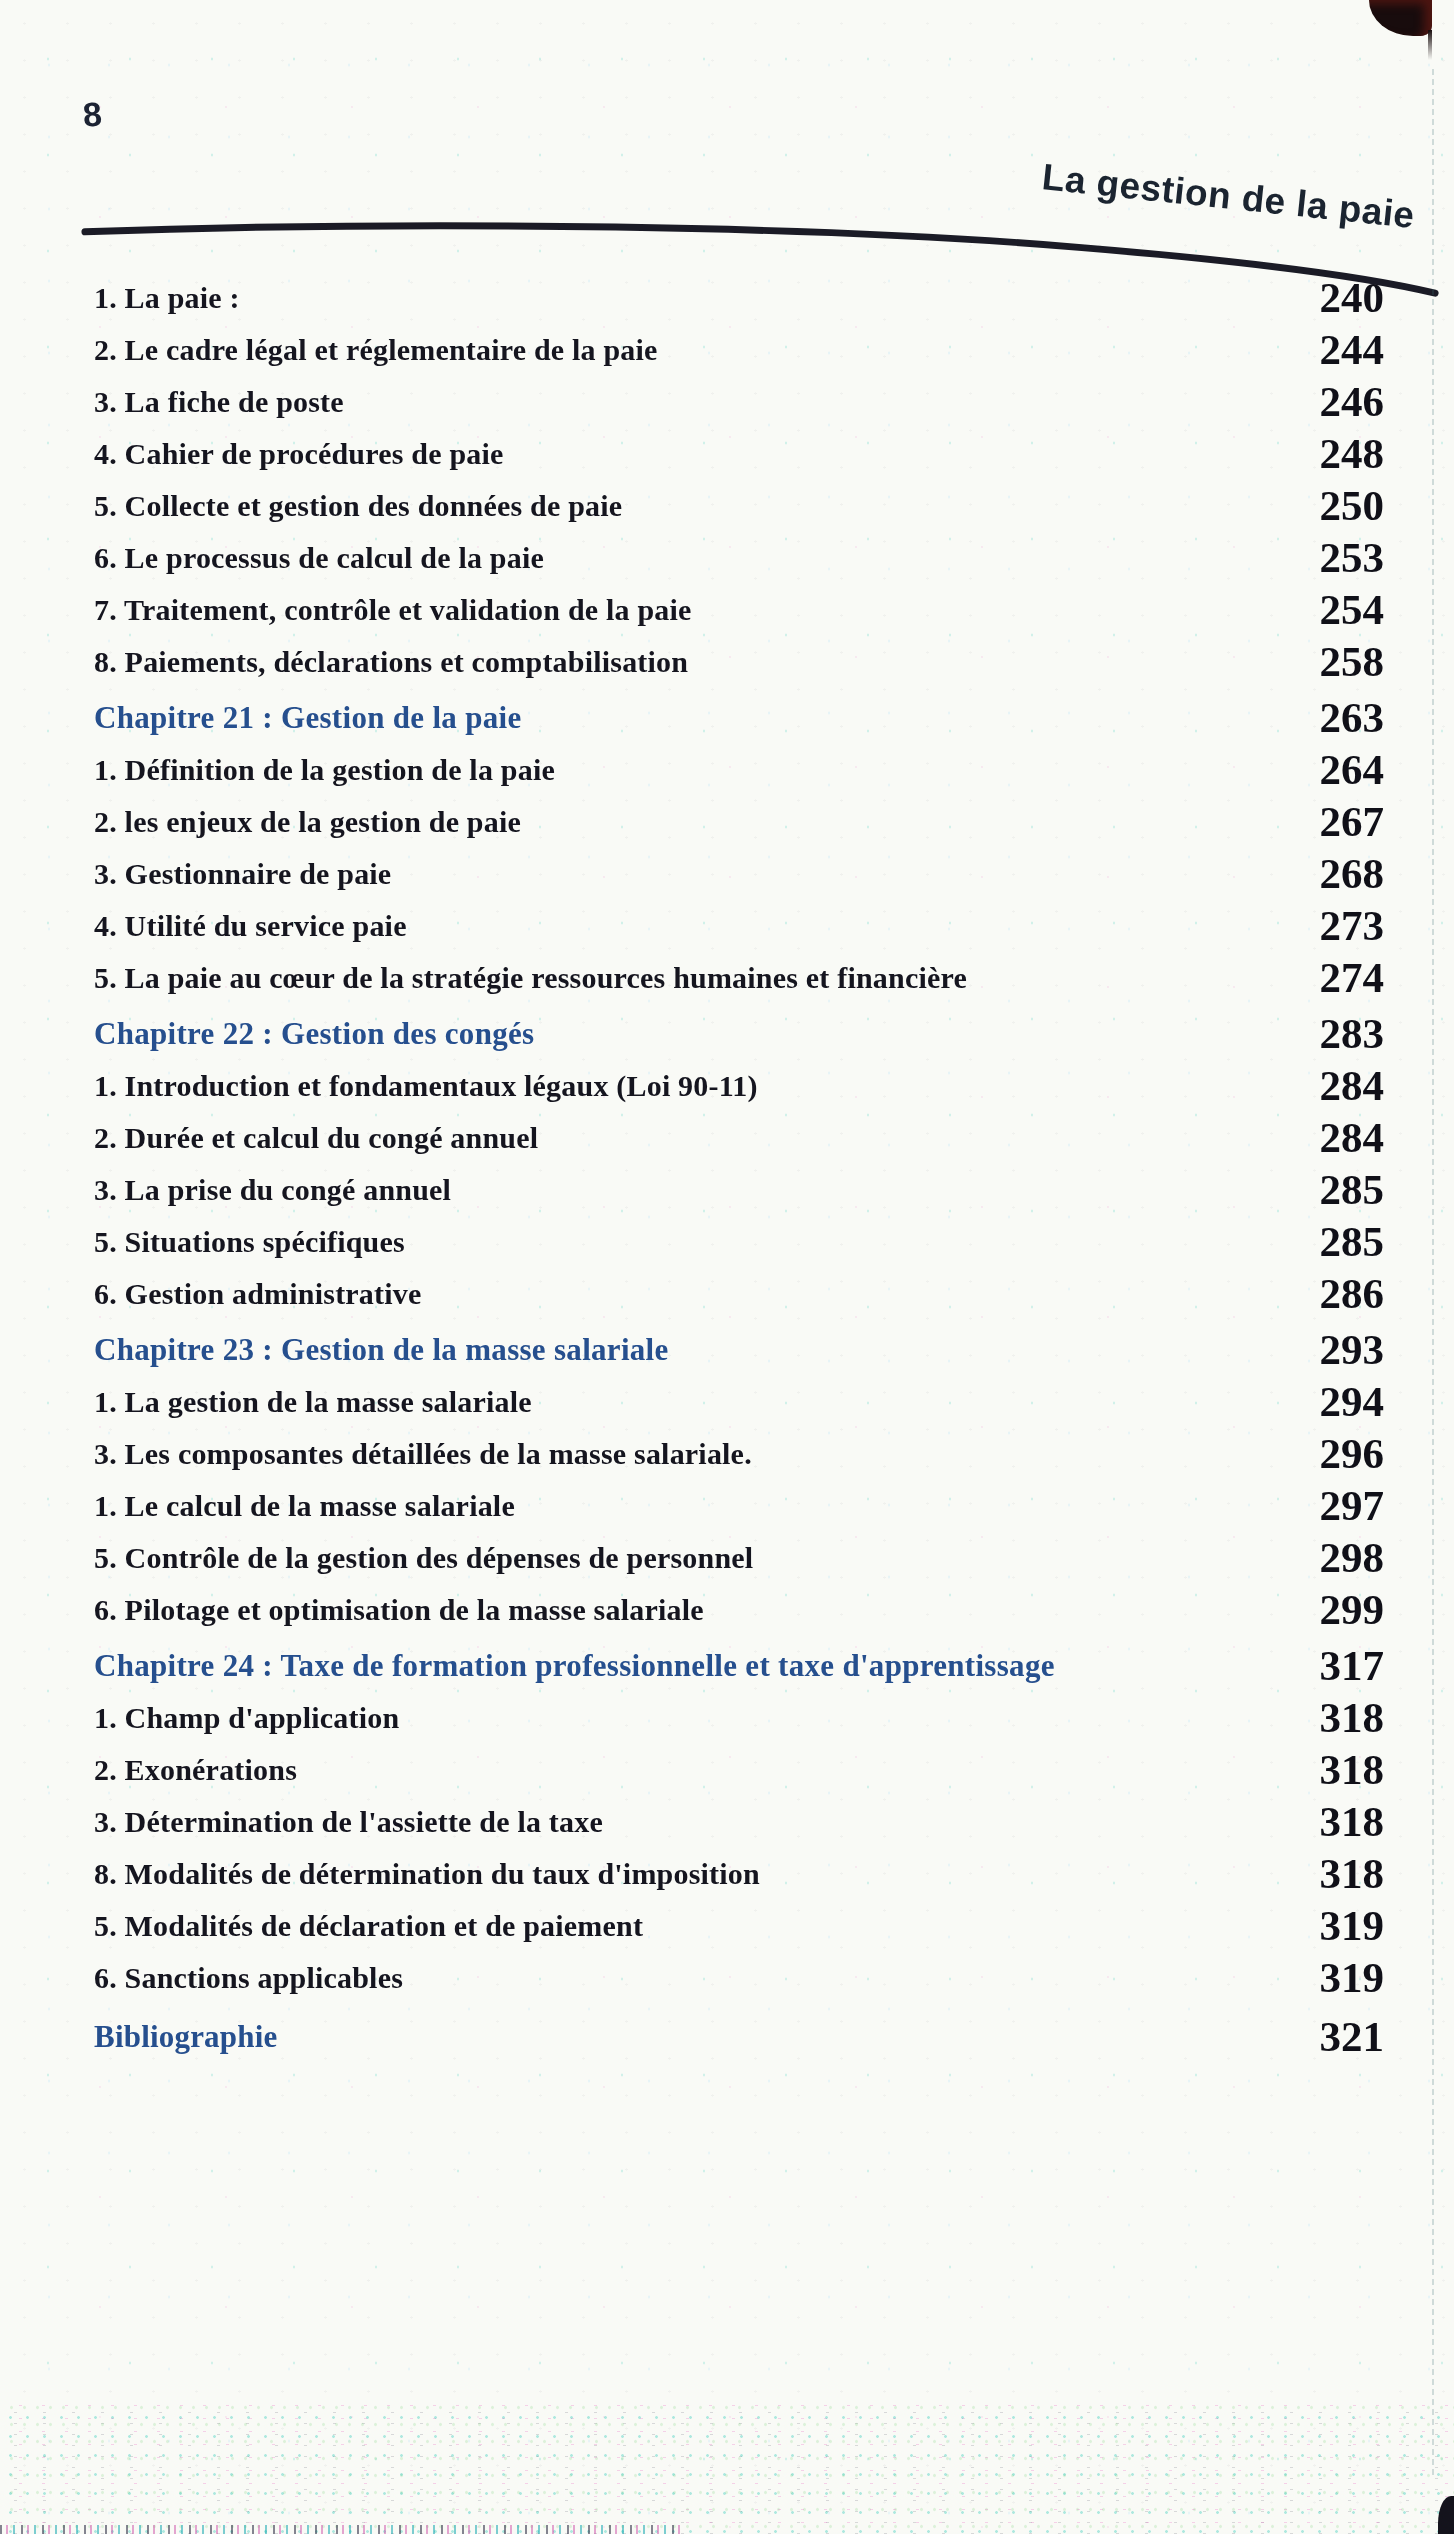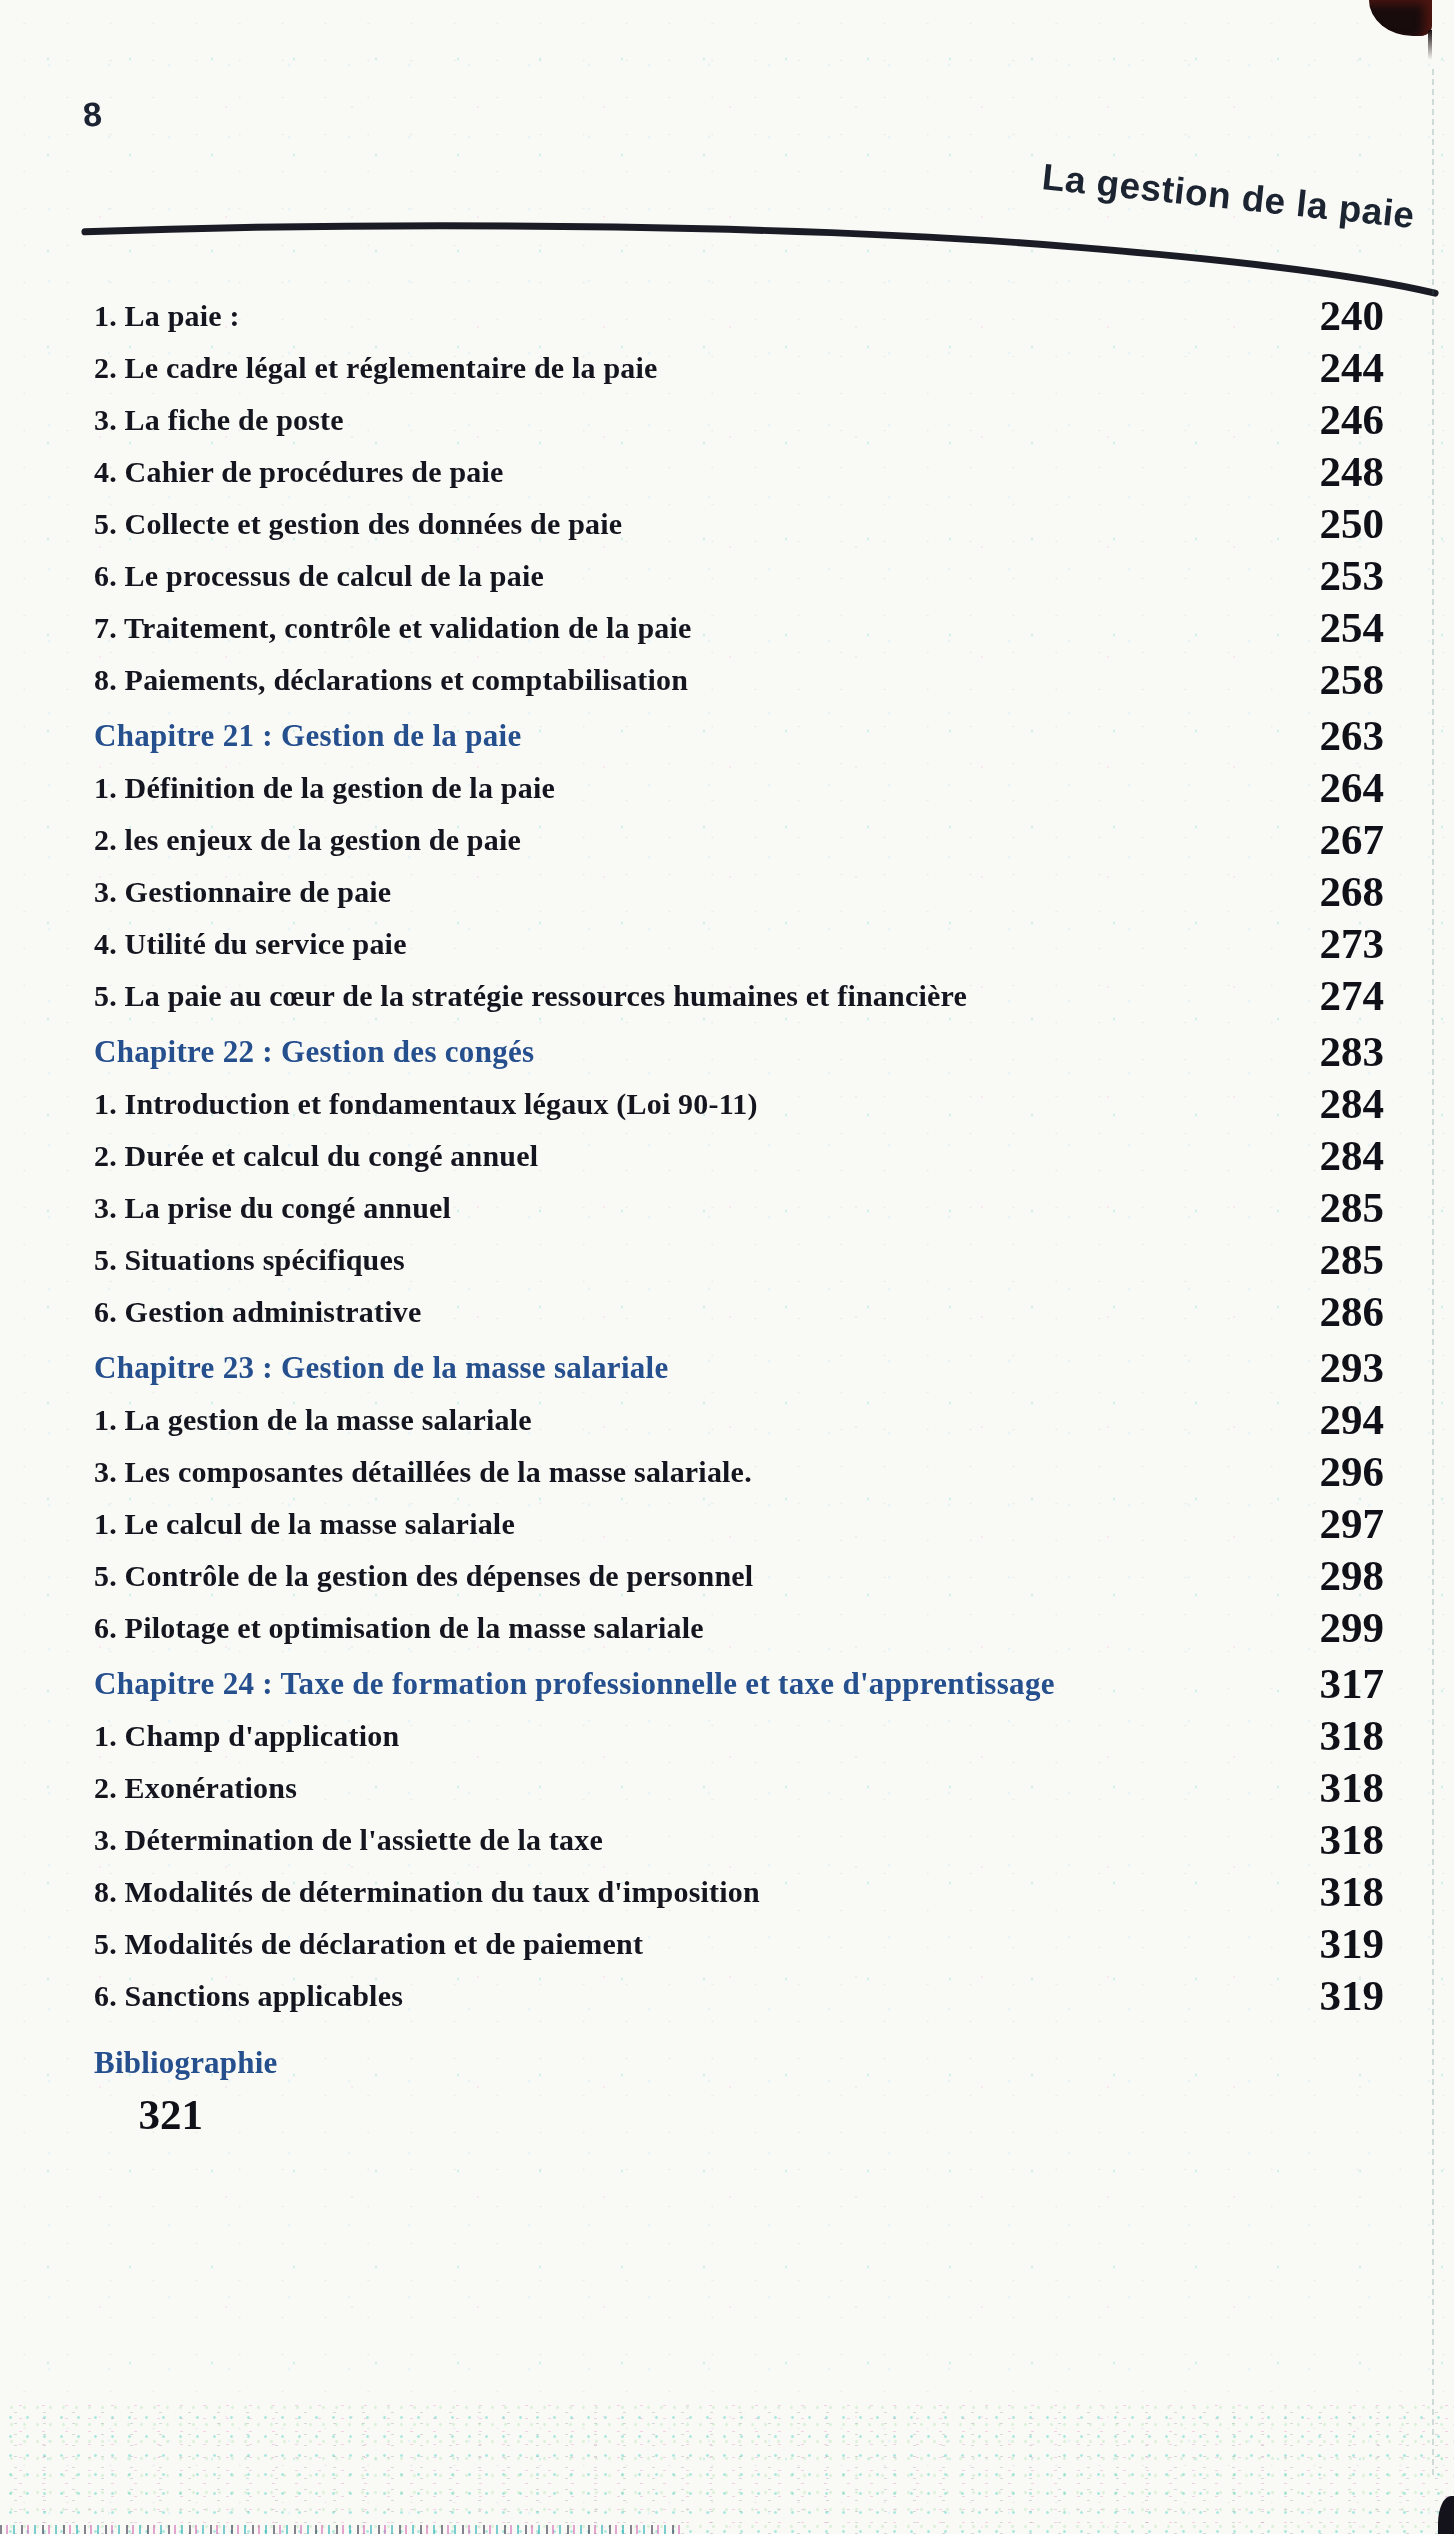--- a/index.html
+++ b/index.html
@@ -67,40 +67,40 @@
   .book-title{
     position:absolute;left:1040px;top:156px;
     font-family:"Liberation Sans", sans-serif;
     font-size:37px;font-weight:700;color:#1b2430;
     transform:rotate(6deg);transform-origin:left bottom;
     white-space:nowrap;letter-spacing:0.5px;
   }
   .header-rule{position:absolute;left:77px;top:210px;}
 
   .toc{
-    position:absolute;left:94px;top:290px;width:1290px;
+    position:absolute;left:94px;top:272px;width:1290px;
   }
   .toc-row{
     display:flex;align-items:flex-start;justify-content:space-between;
     line-height:52px;
   }
   .toc-label{
     font-size:30px;font-weight:700;color:#15151f;
     max-width:1030px;letter-spacing:0.2px;
   }
   .toc-page{
     font-size:43px;font-weight:700;color:#101018;
     min-width:109px;text-align:right;line-height:52px;
     font-family:"Liberation Serif", serif;
   }
   .chapter-heading{margin-top:4px;}
   .chapter-heading .toc-label{
     color:#264f8e;font-size:31px;letter-spacing:0.3px;
   }
-  .bibliography{margin-top:15px;flex-direction:column;}
+  .bibliography{margin-top:7px;}
   .bibliography .toc-label{color:#264f8e;font-size:31px;}
 </style>
 </head>
 <body>
 
 <div class="page">
 
   <div class="header">
     <span class="page-number">8</span>
     <span class="book-title">La gestion de la paie</span>

